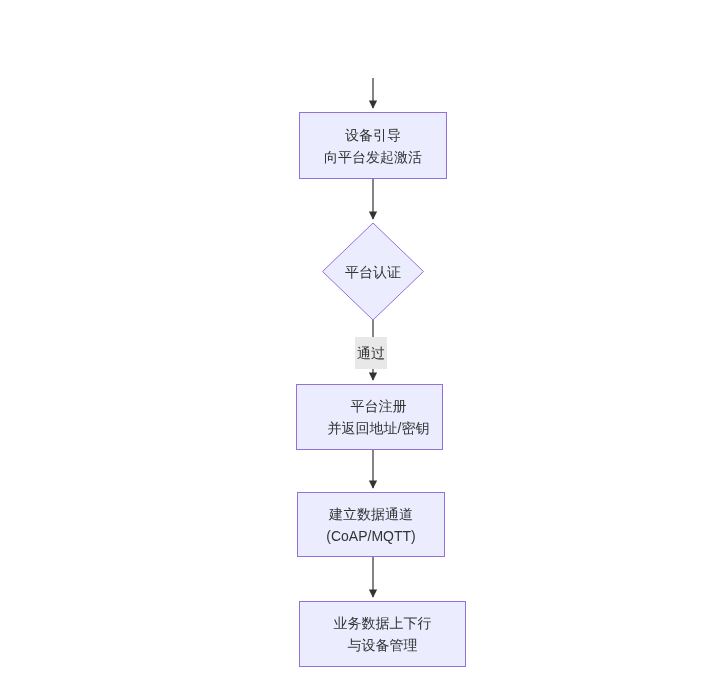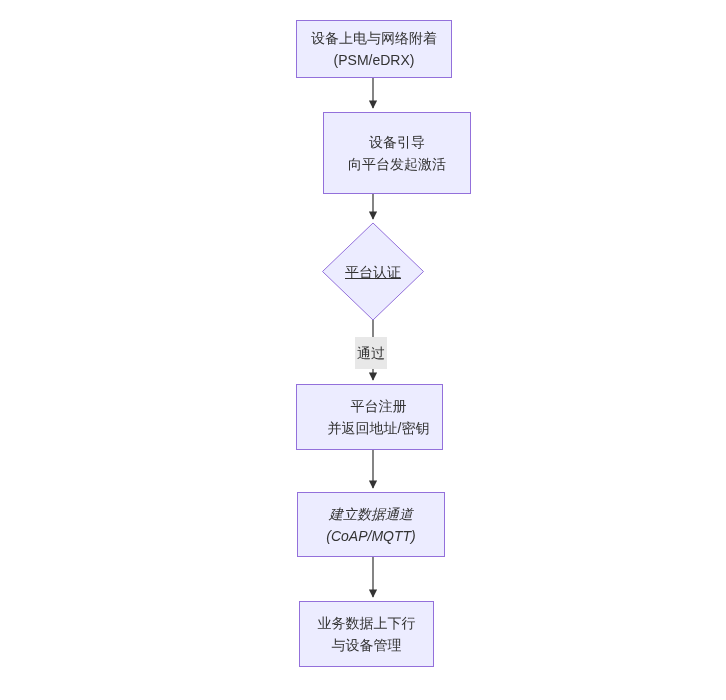--- a/index.html
+++ b/index.html
@@ -84,32 +84,30 @@
 
     <line class="edge-line" x1="373" y1="78" x2="373" y2="108" marker-end="url(#arrowhead)"></line>
     <line class="edge-line" x1="373" y1="179" x2="373" y2="219" marker-end="url(#arrowhead)"></line>
     <line class="edge-line" x1="373" y1="320" x2="373" y2="380" marker-end="url(#arrowhead)"></line>
     <line class="edge-line" x1="373" y1="450" x2="373" y2="488" marker-end="url(#arrowhead)"></line>
     <line class="edge-line" x1="373" y1="557" x2="373" y2="597" marker-end="url(#arrowhead)"></line>
 
     <polygon class="diamond-shape" points="373,223 423.5,271.5 373,320 322.5,271.5"></polygon>
   </svg>
 
-  <div class="flow-node" style="left:296px; top:20px; width:156px; height:58px;">设备上电与网络附着
-(PSM/eDRX)</div>
 
-  <div class="flow-node" style="left:299px; top:112px; width:148px; height:82px;margin-left:24px;">设备引导
+  <div class="flow-node" style="left:299px; top:112px; width:148px; height:67px;">设备引导
 向平台发起激活</div>
 
-  <div class="diamond-label" style="left:323px; top:248px; width:100px; height:47px;text-decoration:underline;">平台认证</div>
+  <div class="diamond-label" style="left:323px; top:248px; width:100px; height:47px;">平台认证</div>
 
   <div class="edge-label" style="left:371px; top:353px;">通过</div>
 
   <div class="flow-node" style="left:296px; top:384px; width:147px; height:66px;padding-left:18px;">平台注册
 并返回地址/密钥</div>
 
-  <div class="flow-node" style="left:297px; top:492px; width:148px; height:65px;font-style:italic;">建立数据通道
+  <div class="flow-node" style="left:297px; top:492px; width:148px; height:65px;">建立数据通道
 (CoAP/MQTT)</div>
 
-  <div class="flow-node" style="left:299px; top:601px; width:135px; height:66px;">业务数据上下行
+  <div class="flow-node" style="left:299px; top:601px; width:167px; height:66px;">业务数据上下行
 与设备管理</div>
 
 </div>
 
 </body></html>

